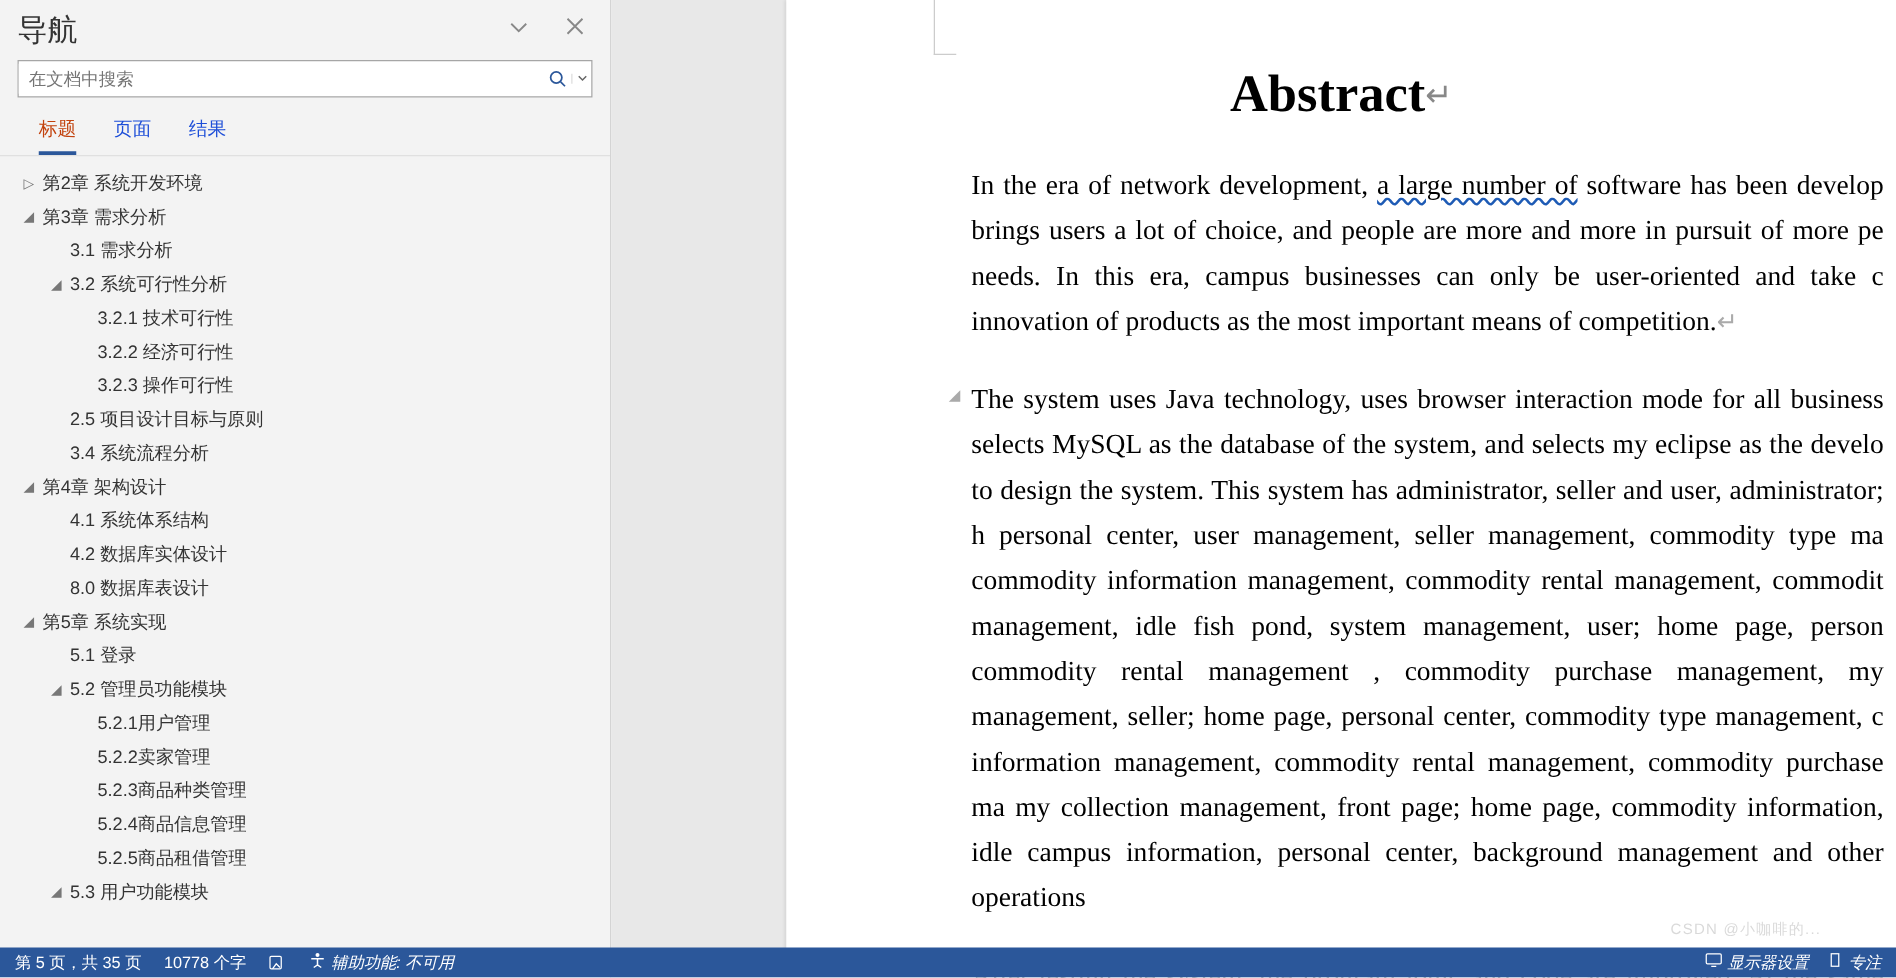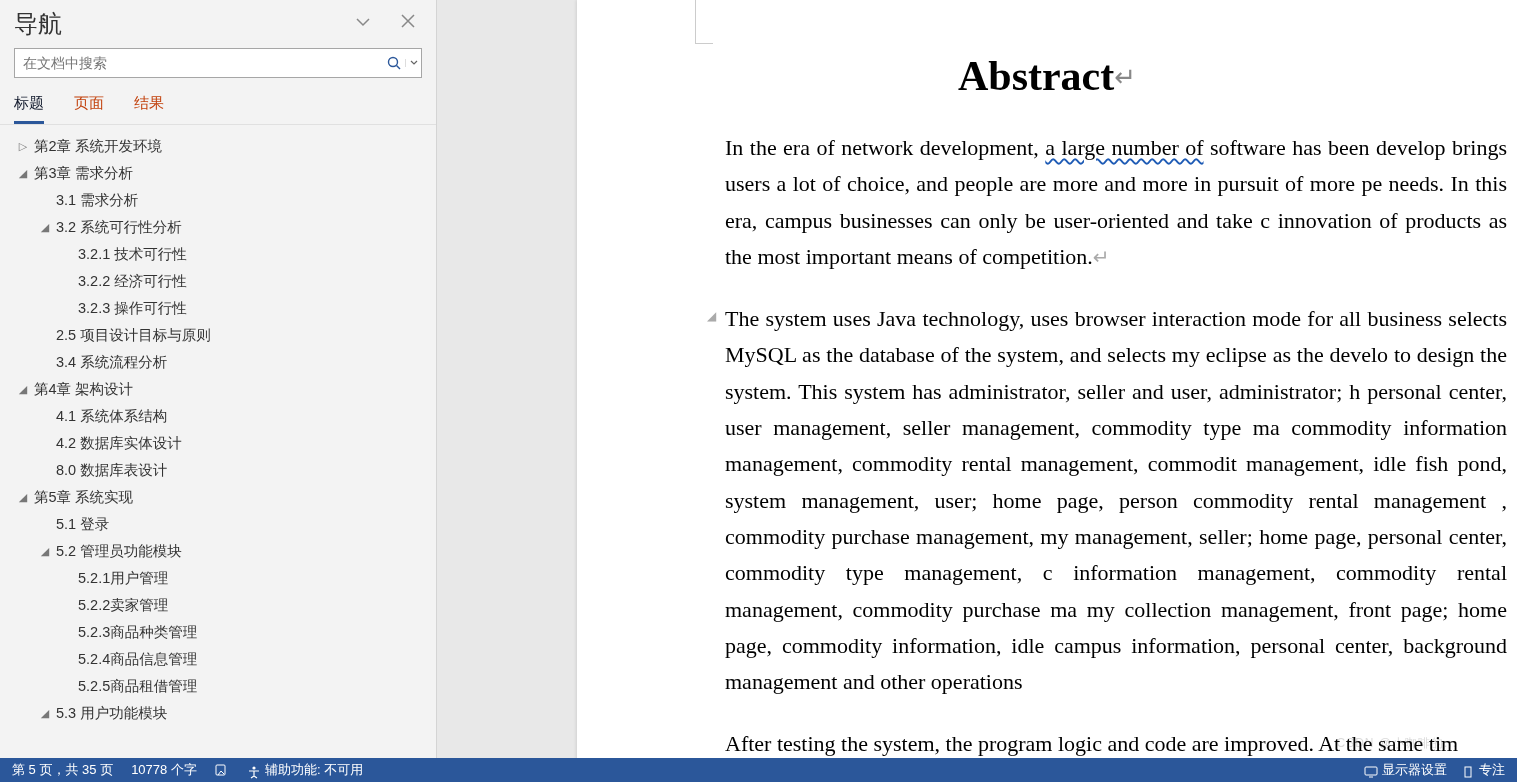--- a/index.html
+++ b/index.html
@@ -6,21 +6,21 @@
     body {
       font-family: "Microsoft YaHei", "Segoe UI", sans-serif;
       background: #fff;
       height: 782px;
       width: 1517px;
       overflow: hidden;
       display: flex;
       position: relative;
     }
     .nav-pane {
-      width: 437px;
+      width: 489px;
       height: 100%;
       background: #f3f3f3;
       border-right: 1px solid #d4d4d4;
       display: flex;
       flex-direction: column;
       position: relative;
     }
     .nav-header {
       display: flex;
       align-items: center;
@@ -77,28 +77,29 @@
       color: #666;
     }
     .tabs {
       display: flex;
       gap: 30px;
       padding: 6px 14px 0 14px;
       border-bottom: 1px solid #e0e0e0;
     }
     .tab {
       font-size: 15px;
-      color: #c2410c;
+      color: #1d4ed8;
       padding-bottom: 8px;
       cursor: pointer;
       border-bottom: 3px solid transparent;
     }
     .tab.active {
-      color: #0f172a;
+      color: #c2410c;
       border-bottom-color: #2b579a;
+      margin-left: 17px;
     }
     .outline {
       flex: 1;
       overflow-y: auto;
       padding: 8px 0 0 6px;
       font-size: 14.5px;
       color: #333;
     }
     .o-item {
       display: flex;
@@ -200,21 +201,21 @@
       right: 0;
       height: 24px;
       background: #2b579a;
       display: flex;
       align-items: center;
       padding: 0 12px;
       font-size: 13px;
       color: #fff;
       gap: 5px;
     }
-    .statusbar .icon-box { display: flex; align-items: flex-end; gap: 4px; }
+    .statusbar .icon-box { display: flex; align-items: flex-start; gap: 4px; font-style: italic; }
     .sb-left { display:flex; gap:18px; align-items:center; }
     .sb-right { margin-left: auto; display:flex; gap:14px; align-items:center; }
 
     .watermark {
       position: absolute;
       right: 60px;
       bottom: 30px;
       font-size: 12px;
       color: rgba(80,80,80,0.22);
       font-family: sans-serif;

